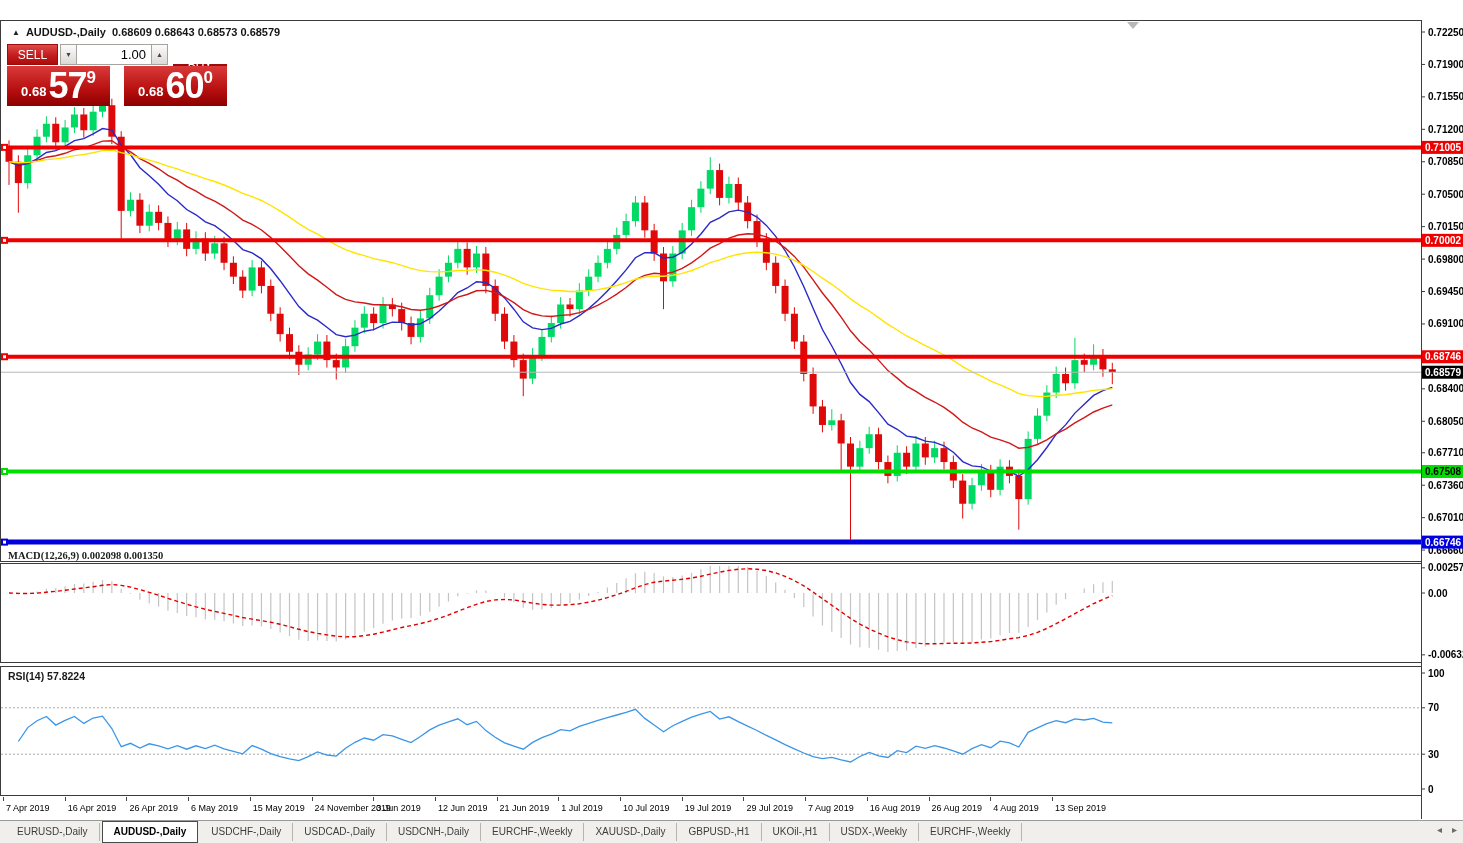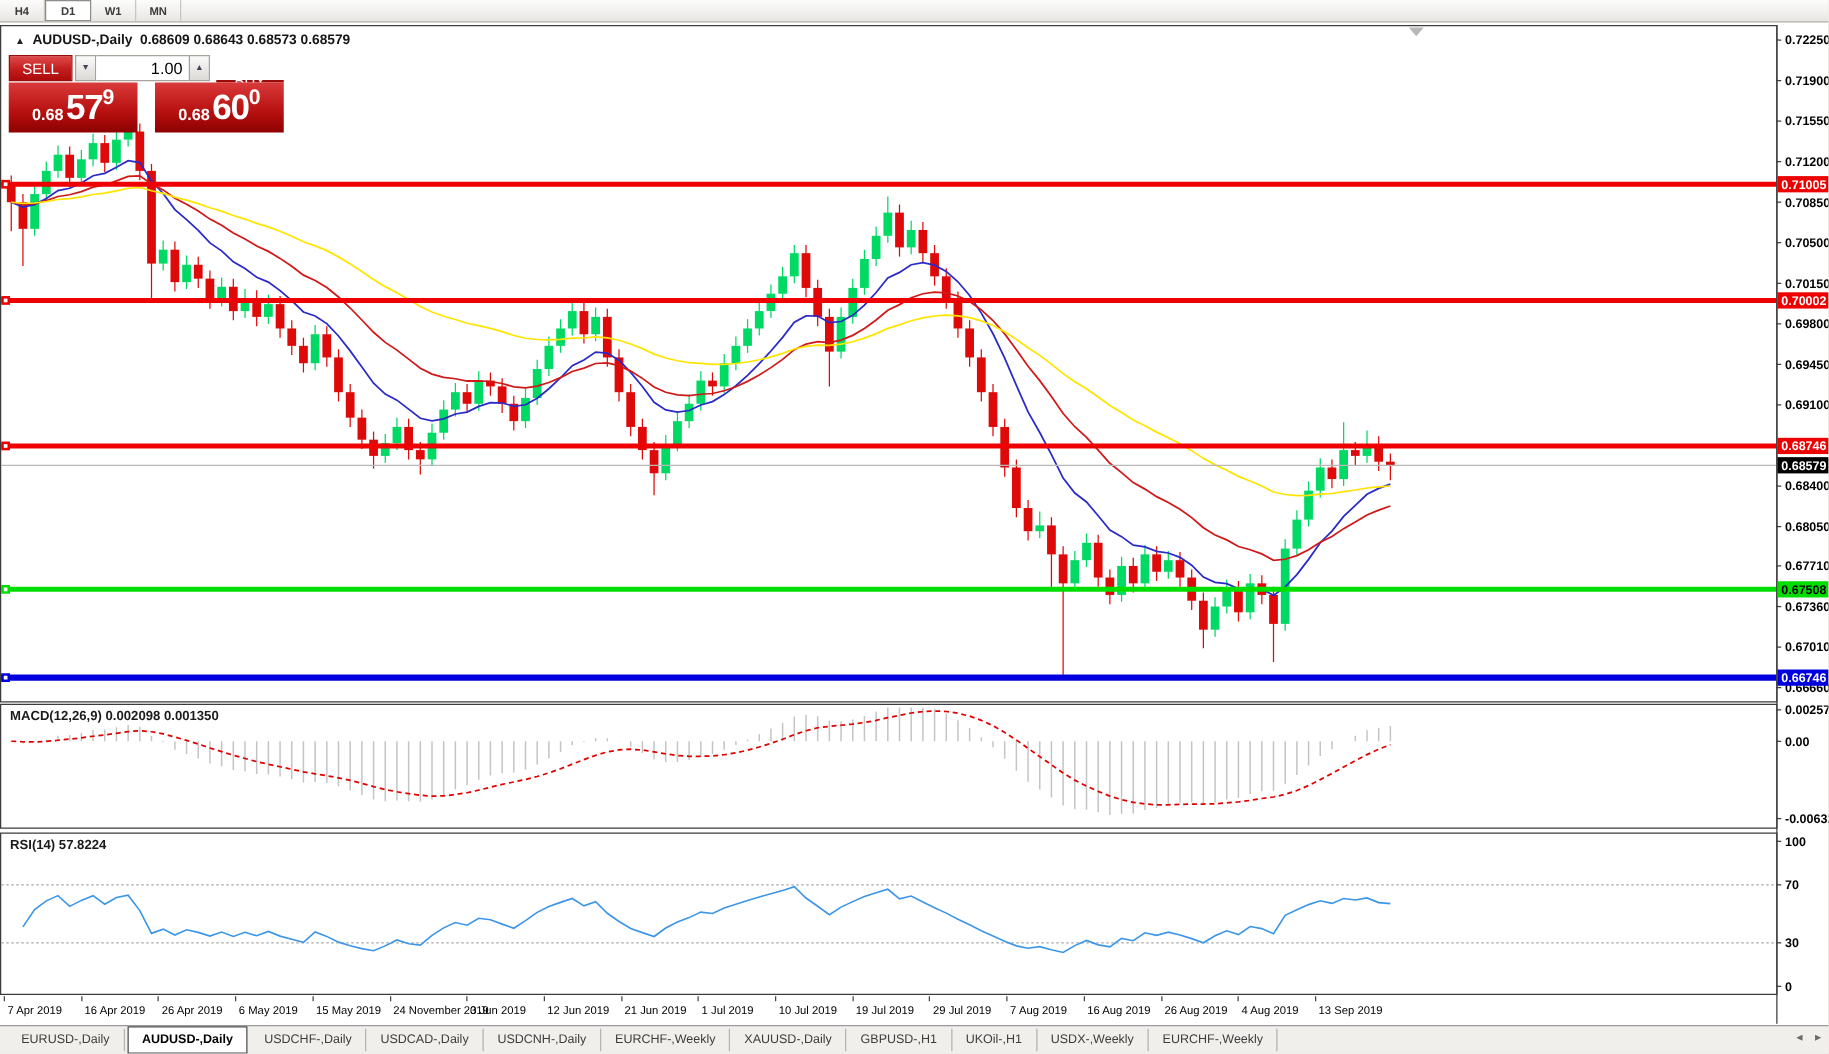--- a/index.html
+++ b/index.html
@@ -36,26 +36,26 @@
     background:linear-gradient(#e04a4a,#c31d1d 55%,#ad0c0c);border:1px solid #9a0b0b;box-sizing:border-box;cursor:pointer;}
   #tw-sell{width:51px;} #tw-buy{width:54px;margin-left:5px;margin-top:20px;}
   .tw-spin{width:17px;background:linear-gradient(#fbfbfb,#dcd9d5);border:1px solid #a6a29c;
     box-sizing:border-box;font-size:7px;color:#445;display:flex;align-items:center;justify-content:center;cursor:pointer;}
   #tw-vol{flex:1;border:1px solid #a6a29c;border-left:none;border-right:none;font-size:13px;
     text-align:right;padding:0 5px 0 0;font-family:"Liberation Sans",sans-serif;box-sizing:border-box;min-width:0;}
   #tw-row2{display:flex;gap:14px;height:40px;margin-top:1px;}
   .tw-price{flex:1;background:linear-gradient(#da3a3a,#b60f0f 60%,#8d0000);
     color:#fff;display:flex;align-items:center;justify-content:center;cursor:pointer;}
   .tw-price .small{font-size:13px;font-weight:700;margin-right:2px;margin-top:10px;}
-  .tw-price .big{font-size:28px;font-weight:700;line-height:36px;letter-spacing:-1px;}
+  .tw-price .big{font-size:36px;font-weight:700;line-height:36px;letter-spacing:-1px;}
   .tw-price .sup{font-size:17px;font-weight:700;align-self:flex-start;margin-top:2px;}
 
   
   .ind-label{position:absolute;font-size:10.5px;font-weight:700;color:#1b1b1b;white-space:nowrap;}
-  #macd-label{left:8px;top:567px;}
+  #macd-label{left:8px;top:550px;font-family:Liberation Serif, serif;}
   #rsi-label{left:8px;top:670px;}
 
   
   .date-label{position:absolute;top:803px;font-size:9px;font-weight:400;color:#000;white-space:nowrap;}
   .date-tick{position:absolute;top:797px;width:1px;height:4px;background:#444;}
 
   
   #tab-bar{position:absolute;left:0;top:820px;width:1463px;height:23px;background:#f1efec;
     border-top:1px solid #9a9a9a;display:flex;align-items:center;padding-left:6px;box-sizing:border-box;}
   .sym-tab{padding:2px 11px;font-size:10px;color:#3d3d3d;border-right:1px solid #b7b3ad;
@@ -63,26 +63,20 @@
   .sym-tab.active{background:#ffffff;border:1px solid #4a4a4a;font-weight:700;color:#000;
     padding:3px 11px;margin:0 2px;}
   #tab-nav{position:absolute;right:6px;top:824px;display:flex;gap:10px;font-size:10px;color:#6b6b6b;}
   #tab-nav span{cursor:pointer;}
 </style>
 </head>
 <body>
 
 <div id="app">
 
-  <div id="tf-toolbar">
-      <div class="tf-btn">H4</div>
-      <div class="tf-btn active">D1</div>
-      <div class="tf-btn">W1</div>
-      <div class="tf-btn">MN</div>
-    </div>
 
   <div class="panel" id="main-panel"></div>
   <div class="panel" id="macd-panel"></div>
   <div class="panel" id="rsi-panel"></div>
   <div id="date-axis"></div>
 
   <svg id="chart-canvas">
       <defs>
         <clipPath id="clipMain">
           <rect x="1" y="21" width="1419" height="540"></rect>

